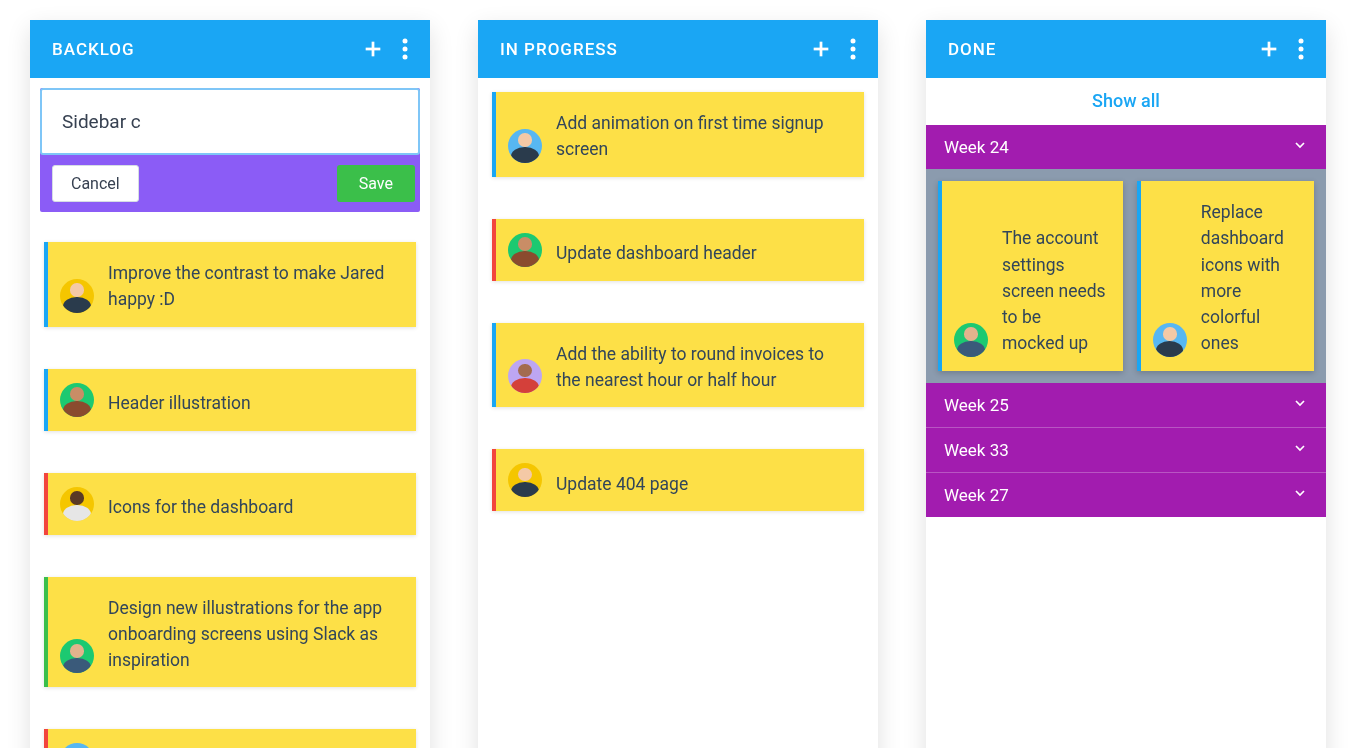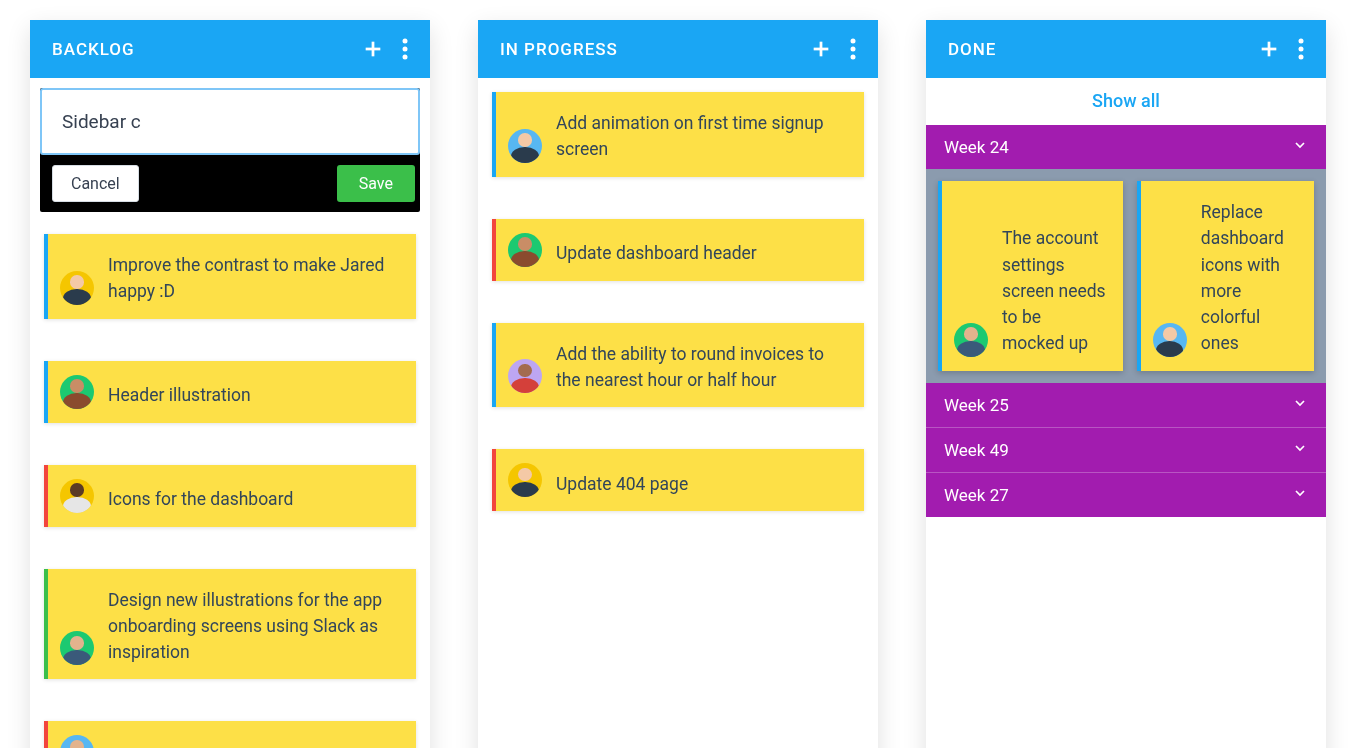--- a/index.html
+++ b/index.html
@@ -47,24 +47,24 @@
   }
   .plus-icon svg { width: 22px; height: 22px; }
   .dots-icon svg { width: 6px; height: 22px; }
   .col-body {
     padding: 14px;
     display: flex;
     flex-direction: column;
     gap: 14px;
   }
   .new-card-form {
-    background: #000000;
+    background: #8b5cf6;
     border-radius: 2px;
     padding: 0 0 10px 0;
-    margin: -4px -4px 8px -4px;
+    margin: -4px -4px 16px -4px;
   }
   .new-card-input {
     width: 100%;
     background: #fff;
     border: 2px solid #7fc6f7;
     border-radius: 3px;
     font-size: 19px;
     color: #374151;
     padding: 20px 20px;
     outline: none;
@@ -346,21 +346,21 @@
     <div class="card-text">Replace dashboard icons with more colorful ones</div>
   </div>
         </div>
         <div class="week-group">
       <span>Week 25</span>
           <span class="chevron"><svg viewBox="0 0 24 24" fill="none" stroke="currentColor" stroke-width="2.5">
               <polyline points="6 9 12 15 18 9"></polyline>
             </svg></span>
         </div>
         <div class="week-group">
-      <span>Week 49</span>
+      <span>Week 33</span>
           <span class="chevron"><svg viewBox="0 0 24 24" fill="none" stroke="currentColor" stroke-width="2.5">
               <polyline points="6 9 12 15 18 9"></polyline>
             </svg></span>
         </div>
         <div class="week-group">
       <span>Week 27</span>
           <span class="chevron"><svg viewBox="0 0 24 24" fill="none" stroke="currentColor" stroke-width="2.5">
               <polyline points="6 9 12 15 18 9"></polyline>
             </svg></span>
         </div>

